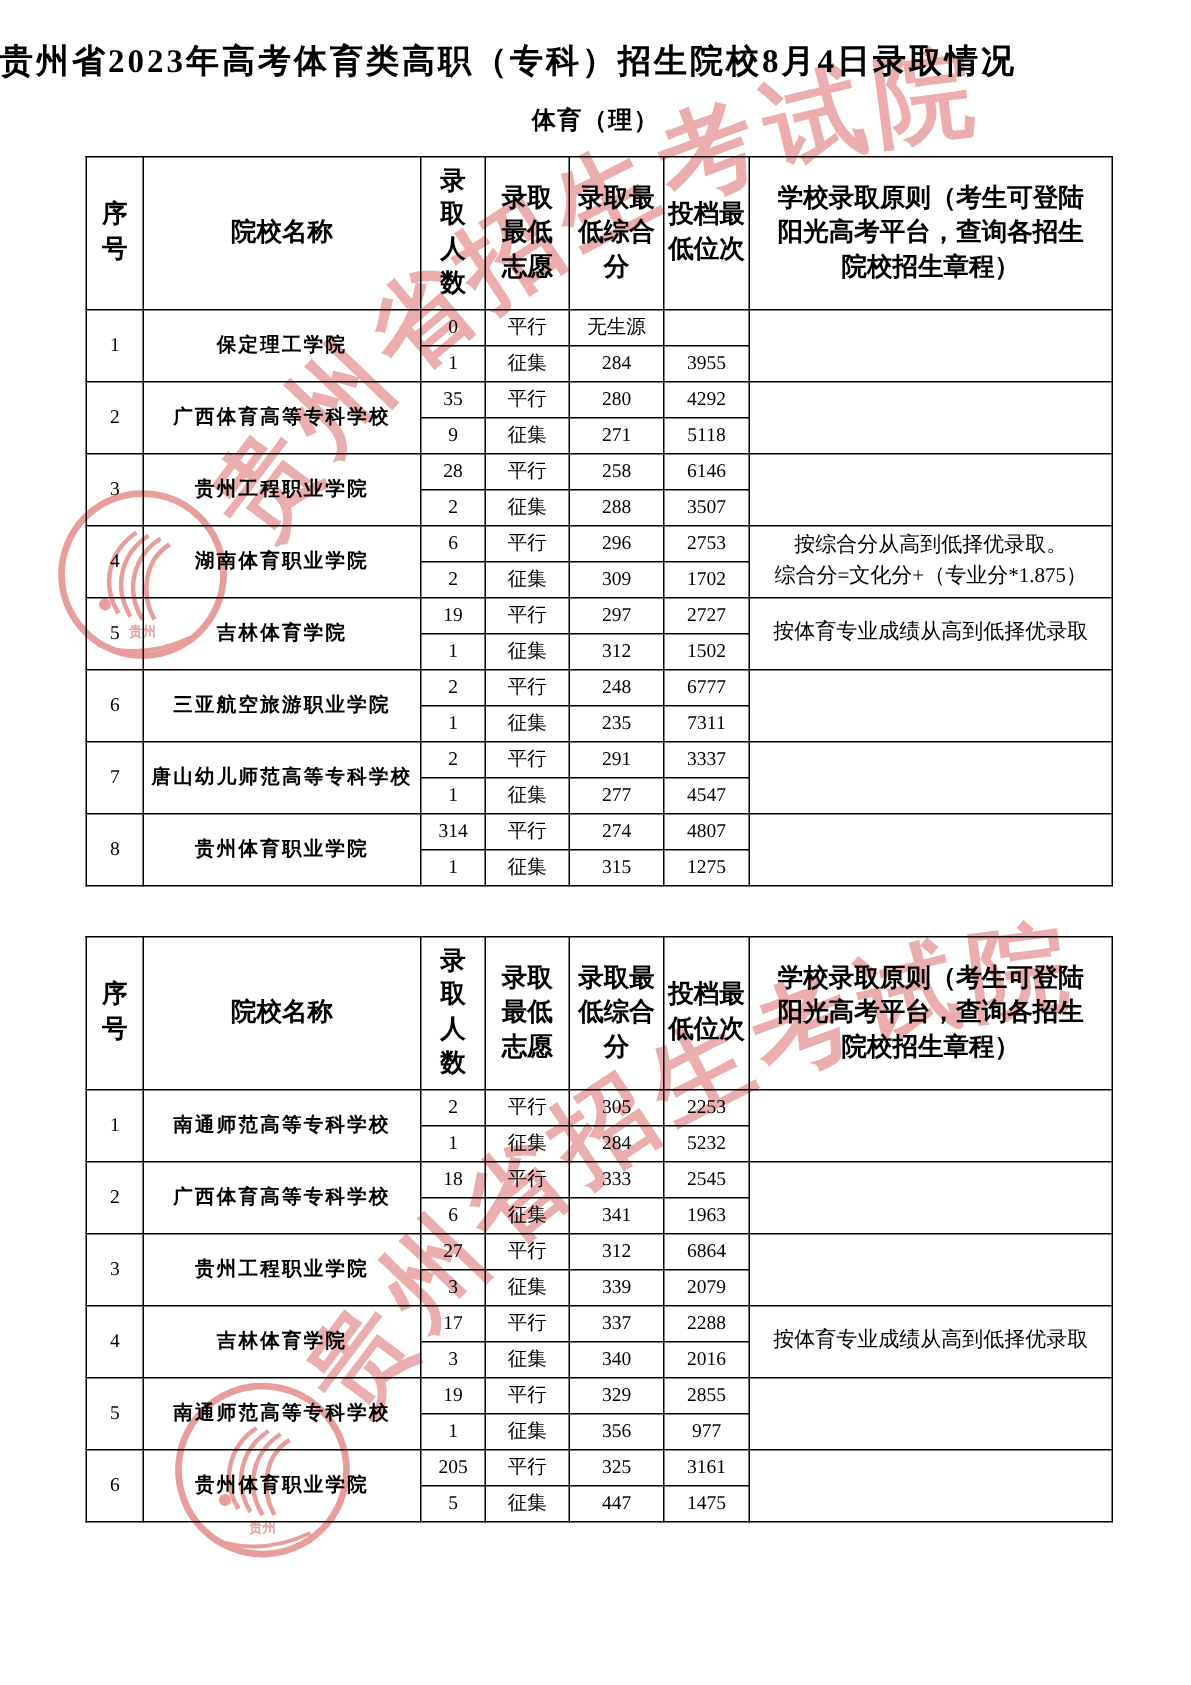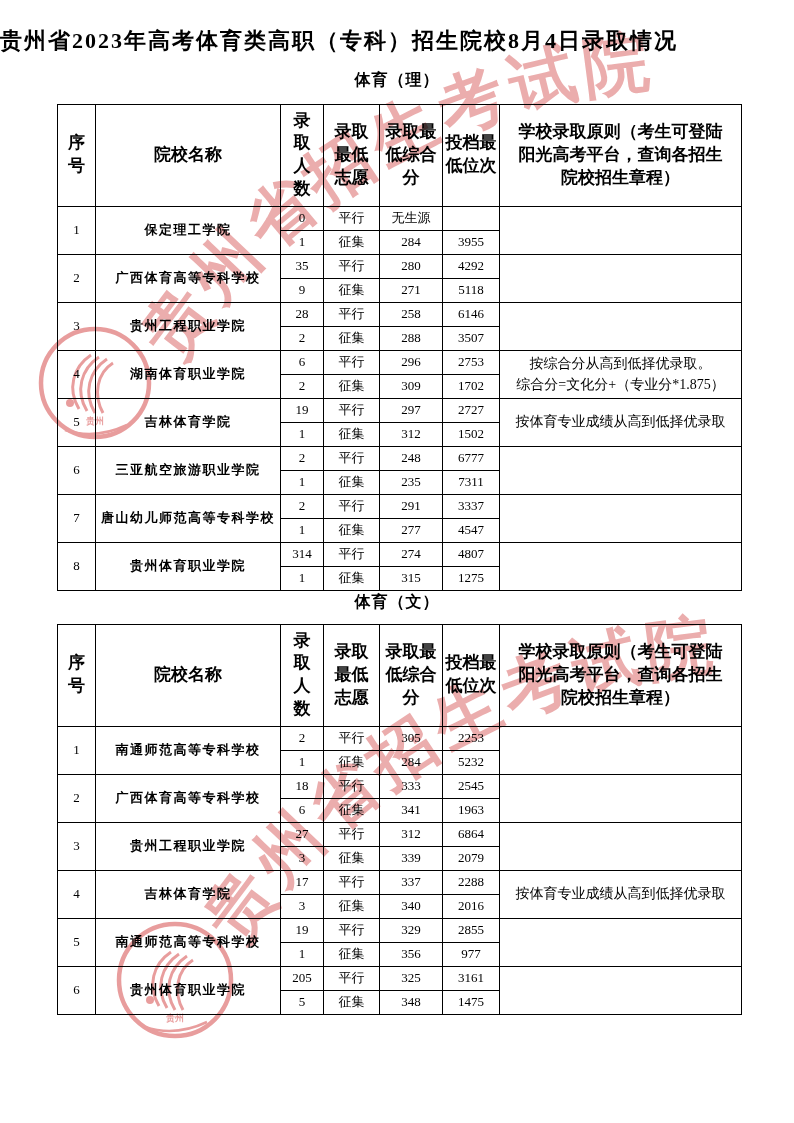--- a/index.html
+++ b/index.html
@@ -198,21 +198,20 @@
         </tr>
         <tr>
           <td>1</td>
           <td>征集</td>
           <td>315</td>
           <td>1275</td>
         </tr>
       </tbody>
     </table>
 
-  <h2 class="sec-title" id="sec2-title">体育（文）</h2>
   <table id="table2">
       <colgroup>
         <col style="width: 38px;">
         <col style="width: 185px;">
         <col style="width: 43px;">
         <col style="width: 56px;">
         <col style="width: 63px;">
         <col style="width: 57px;">
         <col style="width: 242px;">
       </colgroup>
@@ -308,21 +307,21 @@
           <td rowspan="2" class="school">贵州体育职业学院</td>
           <td>205</td>
           <td>平行</td>
           <td>325</td>
           <td>3161</td>
           <td rowspan="2" class="remark"></td>
         </tr>
         <tr>
           <td>5</td>
           <td>征集</td>
-          <td>348</td>
+          <td>447</td>
           <td>1475</td>
         </tr>
       </tbody>
     </table>
 
   <svg class="wm" width="794" height="1123" viewBox="0 0 794 1123">
     <defs>
       <path id="wmArcTop" d="M 172 370 A 633 633 0 0 1 714 82"></path>
       <path id="wmArcBottom" d="M 235 953 A 633 633 0 0 1 777 665"></path>
     </defs>

